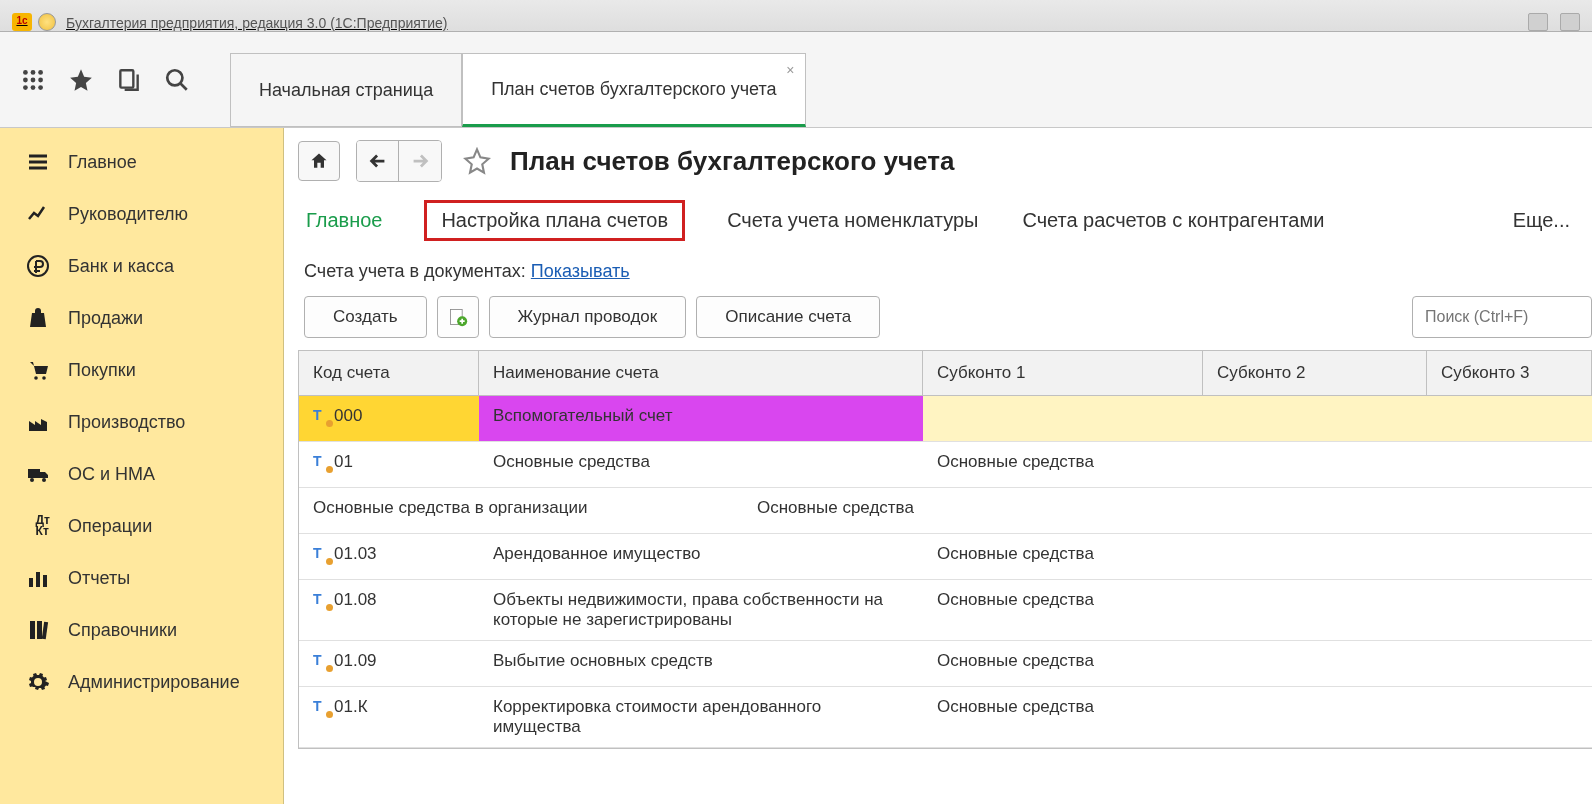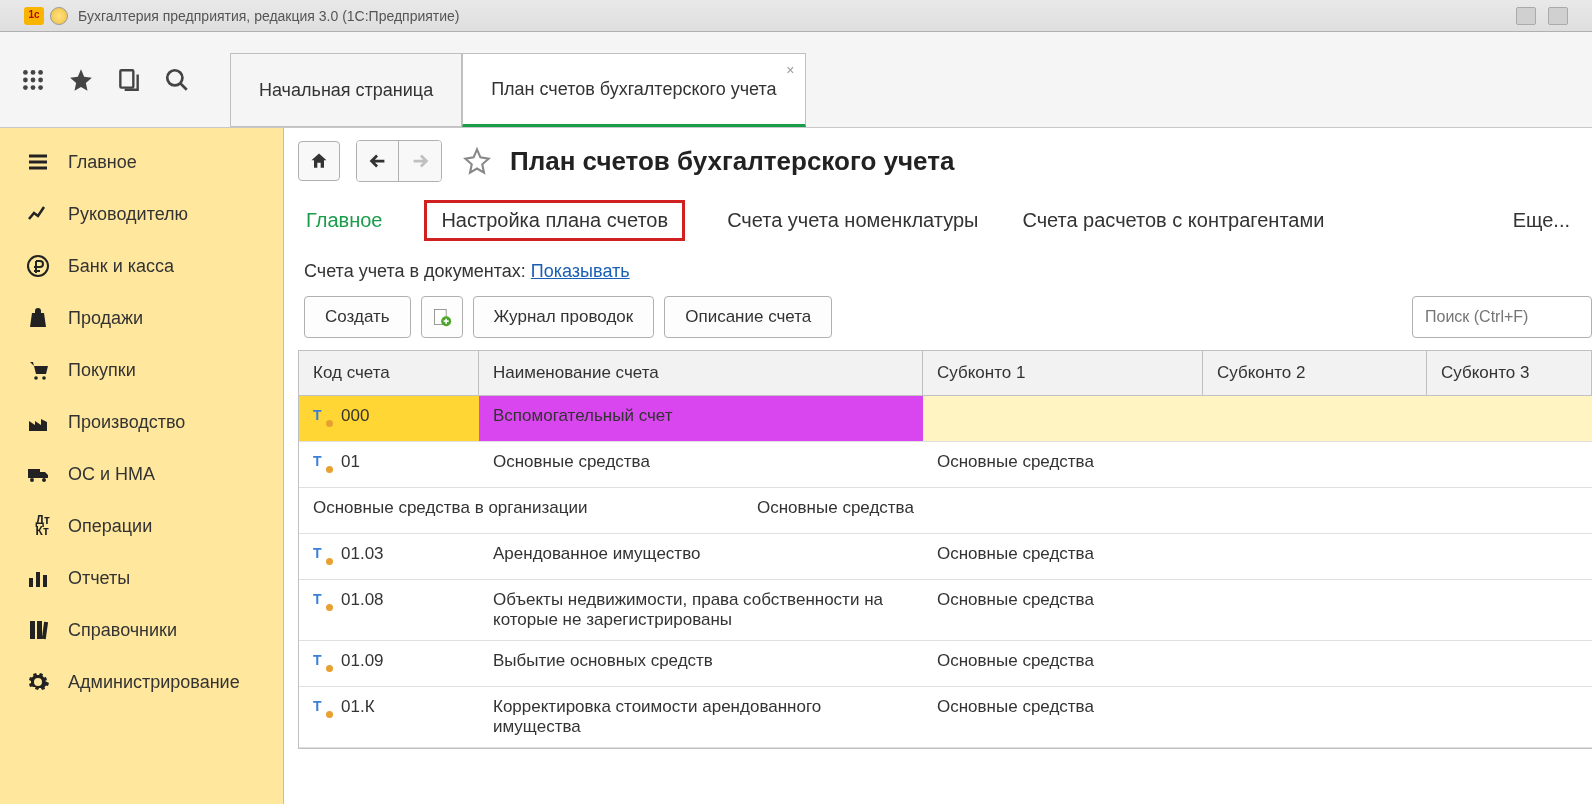--- a/index.html
+++ b/index.html
@@ -1,19 +1,19 @@
 <!DOCTYPE html>
 <html><head>
 <meta charset="utf-8">
 <style>
 * { box-sizing: border-box; margin: 0; padding: 0; }
 body { font-family: Arial, sans-serif; font-size: 14px; background: #e8e8e8; width: 1592px; height: 804px; overflow: hidden; }
 
 
-.titlebar { height: 32px; background: linear-gradient(#e9e9e9,#dedede); border-bottom: 1px solid #b0b0b0; display: flex; align-items: center; padding: 0 24px; }
+.titlebar { height: 32px; background: linear-gradient(#e9e9e9,#dedede); border-bottom: 1px solid #b0b0b0; display: flex; align-items: flex-end; padding: 0 12px; text-decoration: underline; }
 .tb-btn { width: 18px; height: 18px; border-radius: 50%; margin-right: 6px; border: 1px solid #999; }
 .tb-1c { background: #f7b500; color:#b00; font-size:10px; font-weight:bold; text-align:center; line-height:16px; border-radius:3px; width:20px; height:18px; margin-right:6px;}
 .tb-min { background: radial-gradient(#ffe180,#f0c040); }
 .tb-title { color: #555; font-size: 14px; margin-left: 4px; }
 .tb-right { margin-left: auto; display:flex; gap:12px; }
 .tb-right-icon { width:20px; height:18px; background:#d0d0d0; border:1px solid #aaa; border-radius:2px; }
 
 
 .topstrip { height: 96px; background: #f5f5f5; border-bottom: 1px solid #c8c8c8; display:flex; }
 .topstrip-left { width: 230px; display:flex; align-items:center; gap:22px; padding-left:20px; }
@@ -44,37 +44,37 @@
 .subnav { display:flex; gap:40px; font-size:20px; margin-bottom:20px; align-items:center; padding-left:6px; }
 .subnav-item { color:#333; cursor:pointer; padding:4px 2px; }
 .subnav-item.active { color:#1a9c4b; font-weight:500; }
 .subnav-item.highlight { border:3px solid #d02020; padding:6px 14px; }
 .subnav-more { margin-left:auto; margin-right:20px; color:#333; }
 
 .docline { font-size:18px; color:#333; margin-bottom:14px; padding-left:6px;margin-top:12px; }
 .docline a { color:#1a5db4; text-decoration:underline; cursor:pointer; }
 
 .toolbar { display:flex; gap:10px; margin-bottom:12px; padding-left:6px; align-items:center; }
-.btn { height:42px; padding:0 20px; border:1px solid #b0b0b0; background:#fdfdfd; border-radius:4px; font-size:17px; color:#333; cursor:pointer; display:flex; align-items:center; }
+.btn { height:42px; padding:0 28px; border:1px solid #b0b0b0; background:#fdfdfd; border-radius:4px; font-size:17px; color:#333; cursor:pointer; display:flex; align-items:center; }
 .btn-icon { width:42px; padding:0; justify-content:center; }
 .search-box { margin-left:auto; margin-right:0; height:42px; border:1px solid #b0b0b0; border-radius:4px; padding:0 12px; font-size:16px; color:#aaa; width:180px; background:#fff; }
 
 
 .tbl { border:1px solid #c0c0c0; border-right:none; }
 .tbl-head { display:flex; background:#f2f2f2; border-bottom:1px solid #c0c0c0; }
 .th { padding:12px 14px; font-size:17px; color:#333; border-right:1px solid #c0c0c0; }
 .c-code { width:180px; }
 .c-name { width:444px; }
 .c-sub1 { width:280px; }
 .c-sub2 { width:224px; }
 .c-sub3 { flex:1; }
 .tbl-row { display:flex; border-bottom:1px solid #e0e0e0; min-height:46px; }
 .tbl-row.selected { background:#ffd633; }
 .td { padding:10px 14px; font-size:17px; color:#333; }
-.td.c-code { display:flex; align-items:flex-start; gap:10px;text-align:right; }
+.td.c-code { display:flex; align-items:flex-start; gap:3px;text-align:right; }
 .acct-icon { width:18px; height:16px; position:relative; margin-top:3px; flex-shrink:0; }
 .acct-icon::before { content:"T"; color:#3a7fd8; font-weight:bold; font-size:14px; position:absolute; left:0; top:-2px; }
 .acct-icon::after { content:""; position:absolute; width:7px; height:7px; background:#e8a030; border-radius:50%; right:-2px; bottom:-2px; }
 </style>
 </head>
 <body>
 
 <div class="titlebar">
   <div class="tb-1c">1c</div>
   <div class="tb-btn tb-min"></div>

